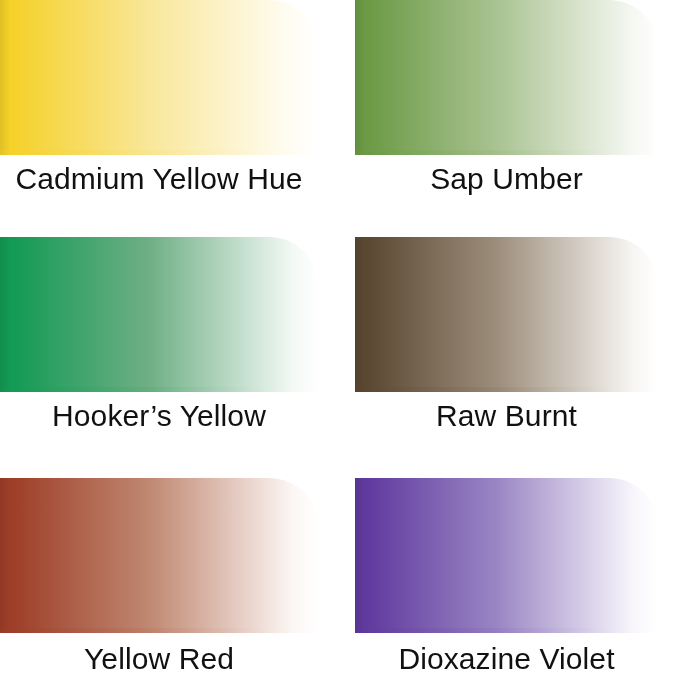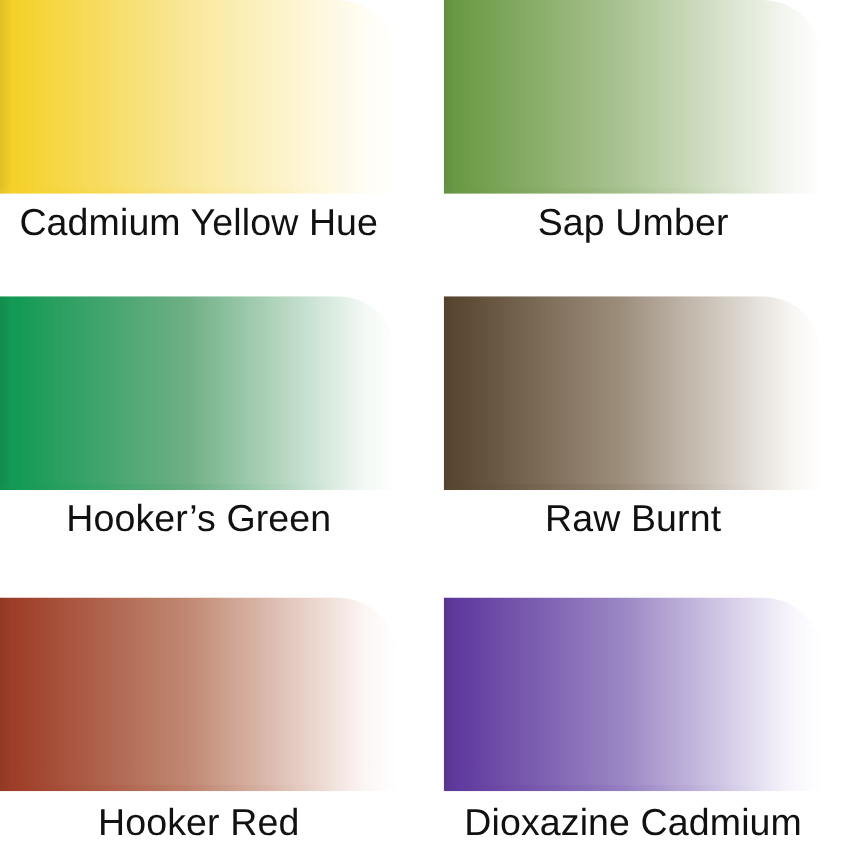--- a/index.html
+++ b/index.html
@@ -115,43 +115,43 @@
     </div>
     <div class="swatch-label">Sap Umber</div>
   </div>
 
   <div class="swatch-cell col-left row-2">
     <div class="swatch-chip">
       <div class="chip-fill" style="background: linear-gradient(to right, rgb(19, 154, 84) 0%, rgb(19, 154, 84) 4%, rgb(111, 175, 133) 47%, rgb(243, 249, 245) 92%, rgb(255, 255, 255) 100%);"></div>
       <div class="chip-edge"></div>
       <div class="chip-base" style="background: linear-gradient(to right, rgb(19, 154, 84) 0%, rgba(255, 255, 255, 0) 85%);"></div>
     </div>
-    <div class="swatch-label">Hooker’s Green</div>
+    <div class="swatch-label">Hooker’s Yellow</div>
   </div>
 
   <div class="swatch-cell col-right row-2">
     <div class="swatch-chip">
       <div class="chip-fill" style="background: linear-gradient(to right, rgb(90, 72, 50) 0%, rgb(90, 72, 50) 4%, rgb(157, 142, 124) 47%, rgb(248, 246, 243) 92%, rgb(255, 255, 255) 100%);"></div>
       <div class="chip-edge"></div>
       <div class="chip-base" style="background: linear-gradient(to right, rgb(90, 72, 50) 0%, rgba(255, 255, 255, 0) 85%);"></div>
     </div>
     <div class="swatch-label">Raw Burnt</div>
   </div>
 
   <div class="swatch-cell col-left row-3">
     <div class="swatch-chip">
       <div class="chip-fill" style="background: linear-gradient(to right, rgb(158, 62, 40) 0%, rgb(158, 62, 40) 4%, rgb(192, 136, 114) 47%, rgb(252, 246, 244) 92%, rgb(255, 255, 255) 100%);"></div>
       <div class="chip-edge"></div>
       <div class="chip-base" style="background: linear-gradient(to right, rgb(158, 62, 40) 0%, rgba(255, 255, 255, 0) 85%);"></div>
     </div>
-    <div class="swatch-label">Hooker Red</div>
+    <div class="swatch-label">Yellow Red</div>
   </div>
 
   <div class="swatch-cell col-right row-3">
     <div class="swatch-chip">
       <div class="chip-fill" style="background: linear-gradient(to right, rgb(96, 58, 158) 0%, rgb(96, 58, 158) 4%, rgb(154, 134, 196) 47%, rgb(248, 246, 252) 92%, rgb(255, 255, 255) 100%);"></div>
       <div class="chip-edge"></div>
       <div class="chip-base" style="background: linear-gradient(to right, rgb(96, 58, 158) 0%, rgba(255, 255, 255, 0) 85%);"></div>
     </div>
-    <div class="swatch-label">Dioxazine Cadmium</div>
+    <div class="swatch-label">Dioxazine Violet</div>
   </div>
 
 </div>
 
 </body></html>

